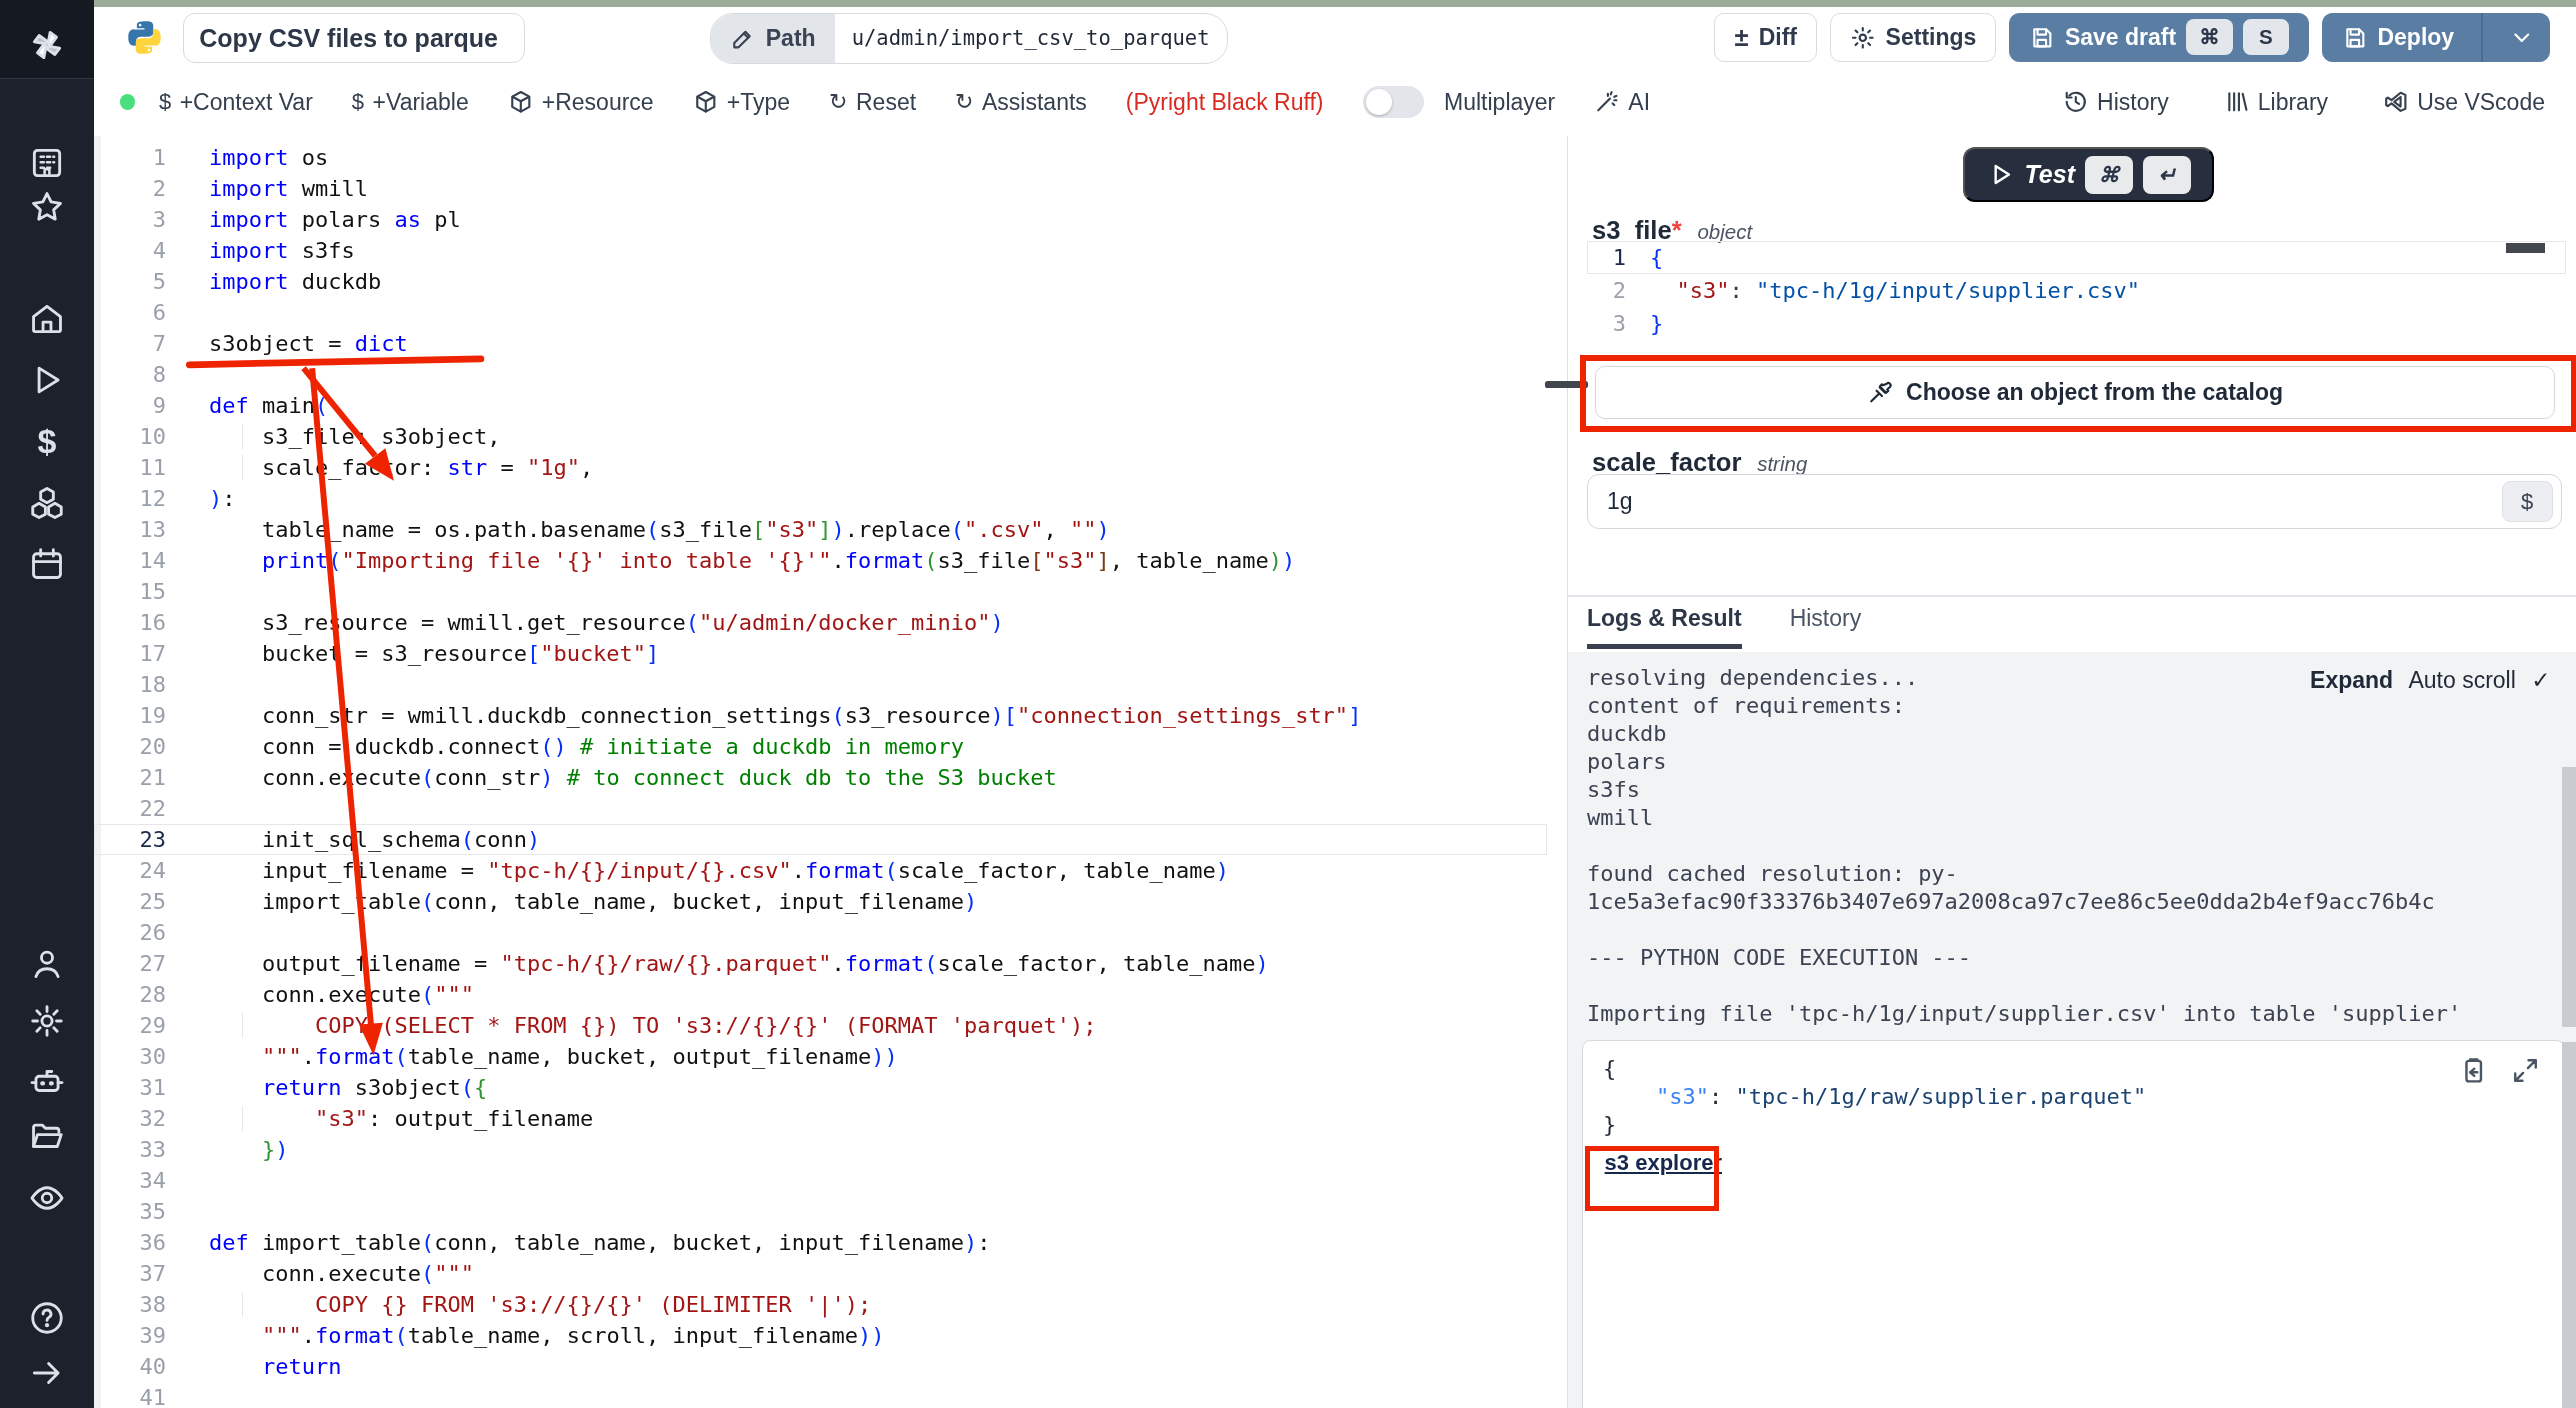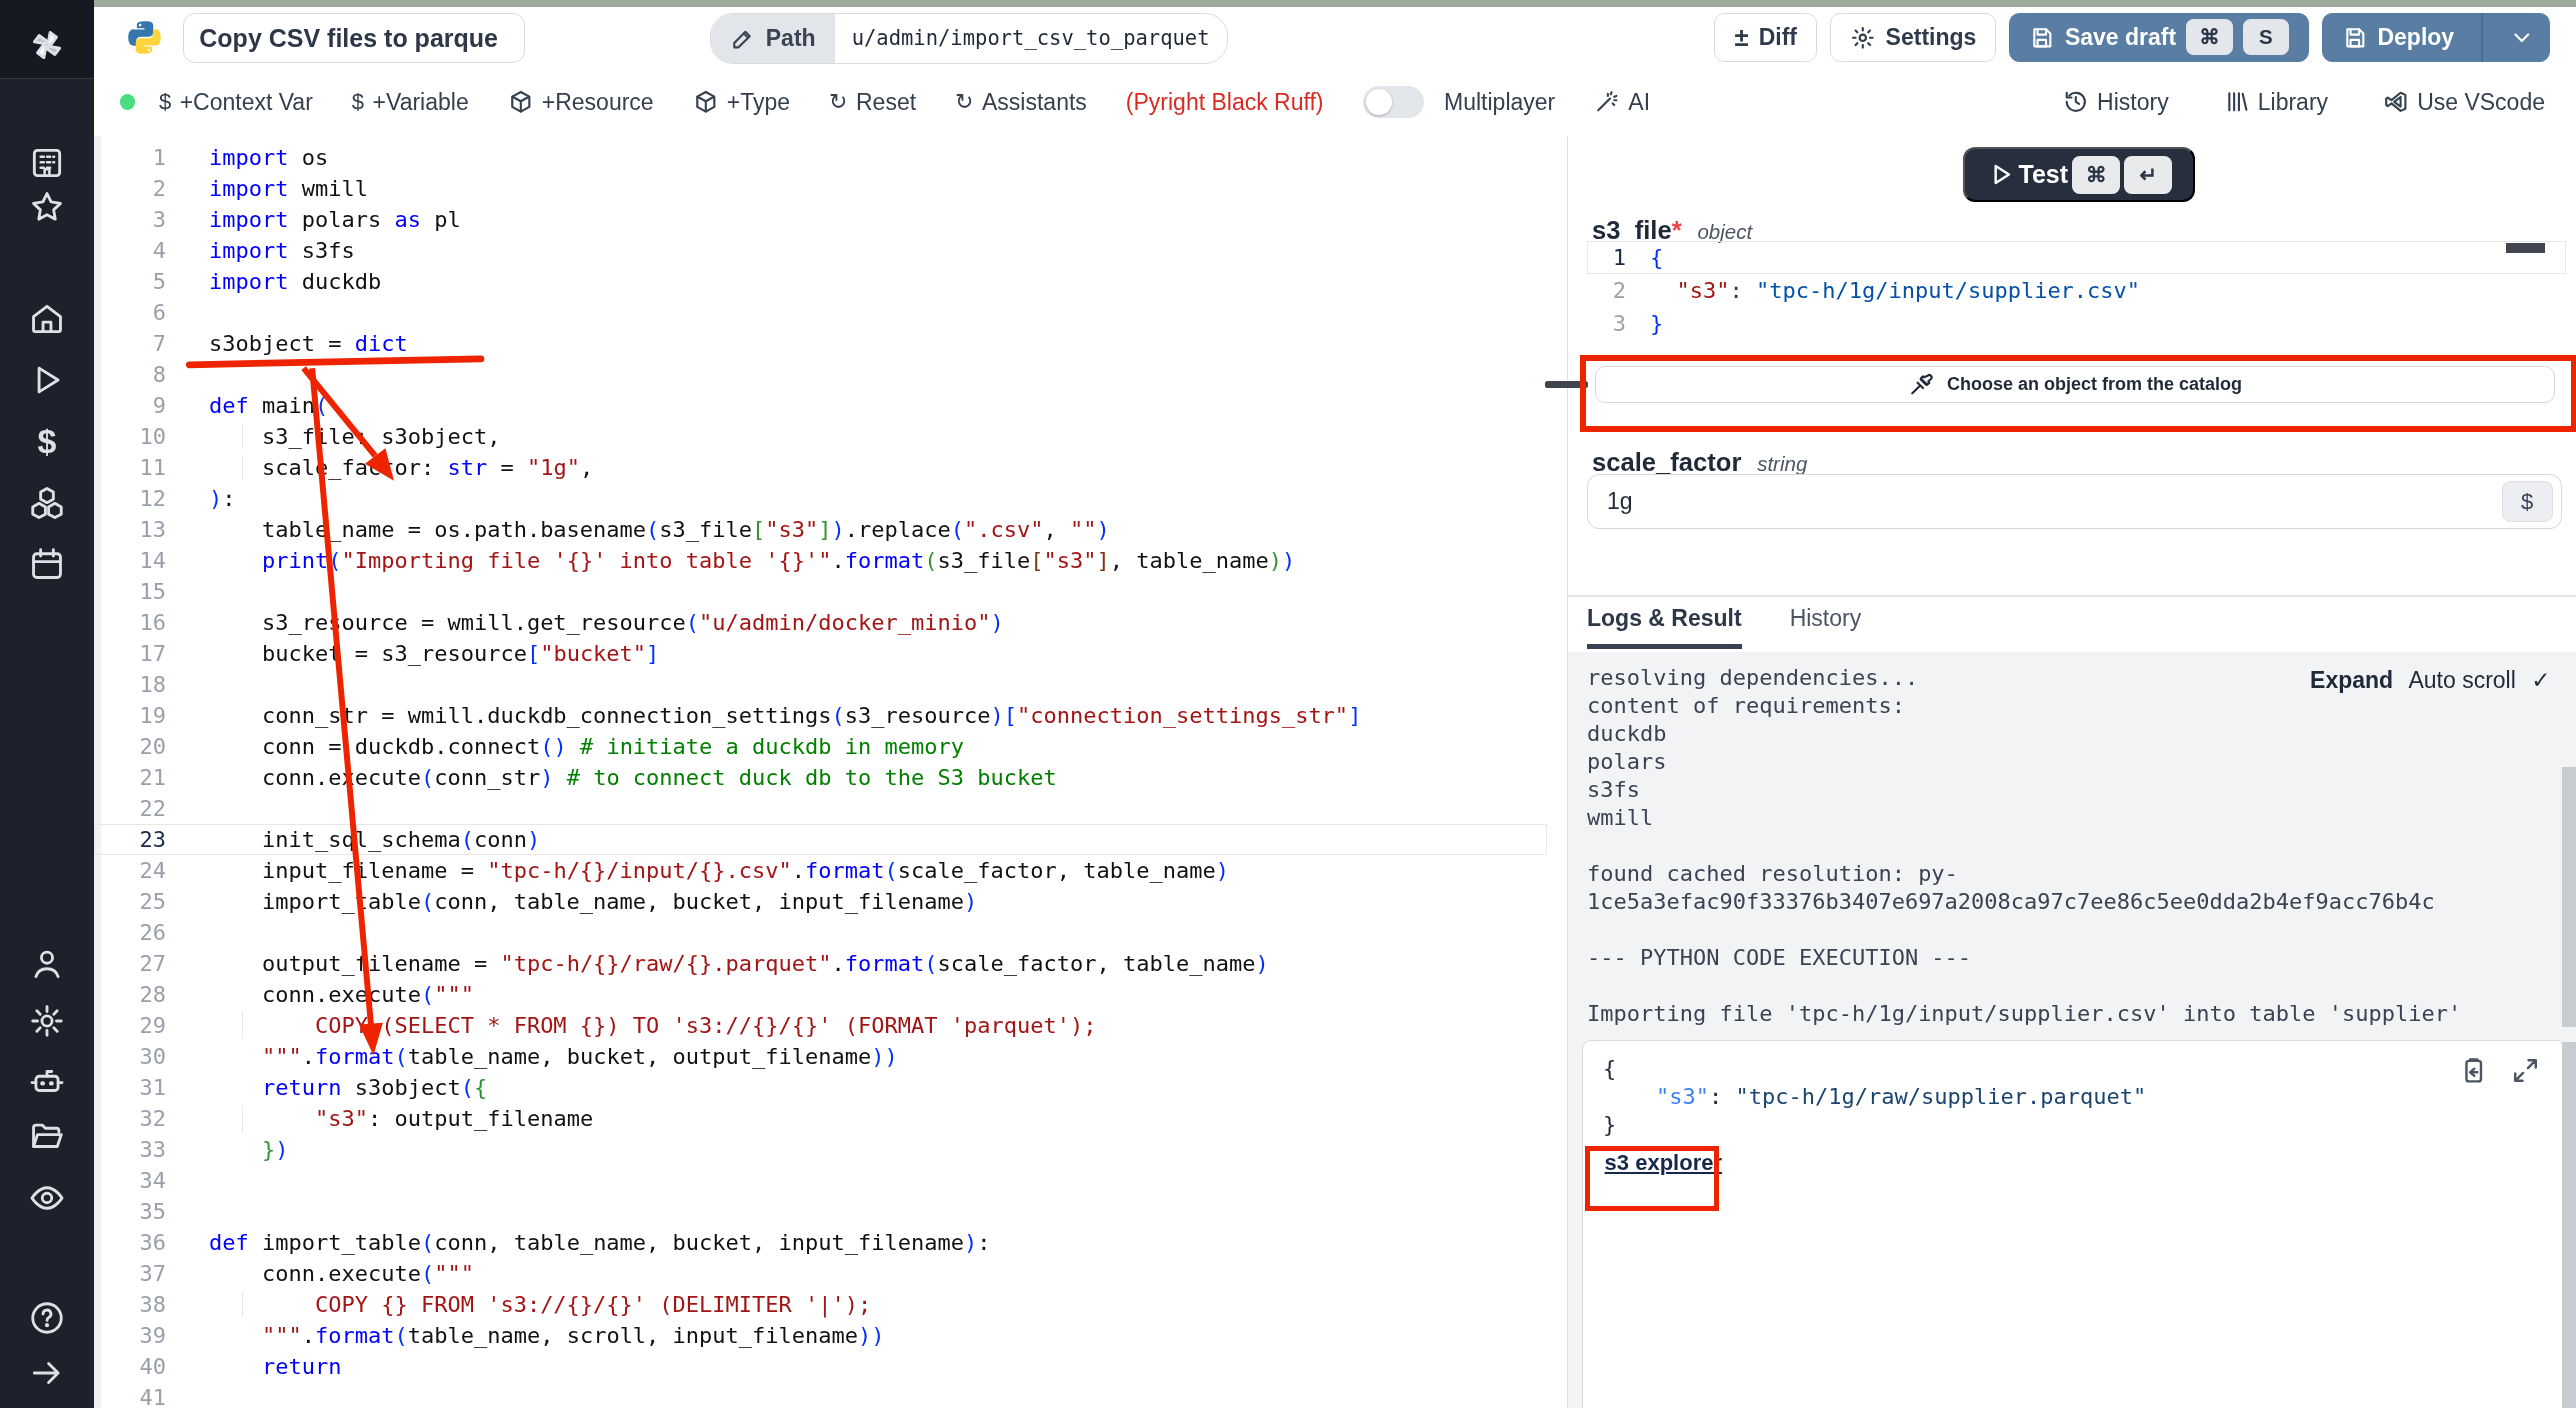--- a/index.html
+++ b/index.html
@@ -49,36 +49,36 @@
   .cl.active{outline:1.7px solid #e7e7e7;outline-offset:-1.7px;width:1453px;}
   .cl.active .ln{color:#1b2a4a;}
   .cl .guide{position:absolute;left:148px;top:2.6px;bottom:2.6px;border-left:1.7px solid #e8e8e8;}
   .tk-k{color:#0000ff}.tk-s{color:#a31515}.tk-c{color:#008000}
   .tk-b1{color:#0431fa}.tk-b2{color:#319331}.tk-b3{color:#7b3814}.tk-t{color:#111}
   
   #vdivider{left:1567px;top:136px;width:1.7px;height:1272px;background:#dde0e5;}
   #vhandle{left:1545px;top:381px;width:43px;height:6.8px;background:#40454e;border-radius:2.6px;z-index:6;}
   
   #rpanel{left:1568px;top:136px;width:1008px;height:1272px;background:#fff;}
-  #test-btn{left:395px;top:11px;height:55px;display:flex;align-items:center;gap:4px;background:#272e3d;border-radius:12px;
-            padding:0 20.5px;color:#fff;font-size:25px;font-weight:700;}
+  #test-btn{left:395px;top:11px;height:55px;display:flex;align-items:center;gap:10px;background:#272e3d;border-radius:12px;
+            padding:0 20.5px;color:#fff;font-size:25px;font-weight:700;font-style:italic;}
   #test-btn .kbd{background:#e8eaec;height:38px;min-width:38px;font-size:21px;}
   .param-title{font-size:25.6px;font-weight:700;color:#1f2937;}
   .param-title .req{color:#ef4444;}
   .param-type{font-size:20.5px;font-style:italic;color:#4b5563;font-weight:400;margin-left:12px;}
   #json-ed{left:19px;top:105px;width:979px;}
   .jl{display:flex;height:33px;font-family:"DejaVu Sans Mono",monospace;font-size:22px;line-height:33px;white-space:pre;position:relative;}
   .jl .ln{width:39px;text-align:right;padding-right:12px;color:#9aa0aa;flex:0 0 auto;}
   .jl .ct{padding-left:12px;}
   .jl.active{outline:1.7px solid #e7e7e7;outline-offset:-1.7px;}
   .jl.active .ln{color:#1b2a4a;}
   .jk{color:#a31515}.jv{color:#0451a5}.jb{color:#0431fa}
   #json-scroll{left:938px;top:107px;width:39px;height:10.2px;background:#41464f;}
-  #choose-btn{left:27px;top:230px;width:960px;height:37px;border:1.7px solid #d3d7dc;border-radius:10.2px;background:#fff;
-      display:flex;align-items:center;justify-content:center;gap:13.6px;font-size:18px;font-weight:600;color:#1f2937;}
+  #choose-btn{left:27px;top:230px;width:960px;height:53px;border:1.7px solid #d3d7dc;border-radius:10.2px;background:#fff;
+      display:flex;align-items:center;justify-content:center;gap:13.6px;font-size:23px;font-weight:600;color:#1f2937;}
   #sf-input{left:19px;top:338px;width:975px;height:55px;border:1.7px solid #d3d7dc;border-radius:12px;display:flex;align-items:center;
       font-size:23px;color:#1f2937;padding-left:19px;box-sizing:border-box;}
   #sf-dollar{position:absolute;right:8.5px;top:6px;width:49px;height:39px;background:#eceef1;border:0.9px solid #dcdfe3;border-radius:8.5px;
       display:flex;align-items:center;justify-content:center;font-size:22px;color:#3b4454;}
   #hdivider{left:0px;top:459px;width:1008px;height:1.7px;background:#e3e6ea;}
   #tabs{left:19px;top:469px;display:flex;gap:48px;}
   .tab{font-size:23px;color:#2d3748;padding-bottom:12px;}
   .tab.on{font-weight:700;border-bottom:5.1px solid #394150;text-align:center;}
   .tab.off{color:#4b5563;}
   #logs{left:0;top:516px;width:1008px;height:756px;background:#f2f3f5;}

